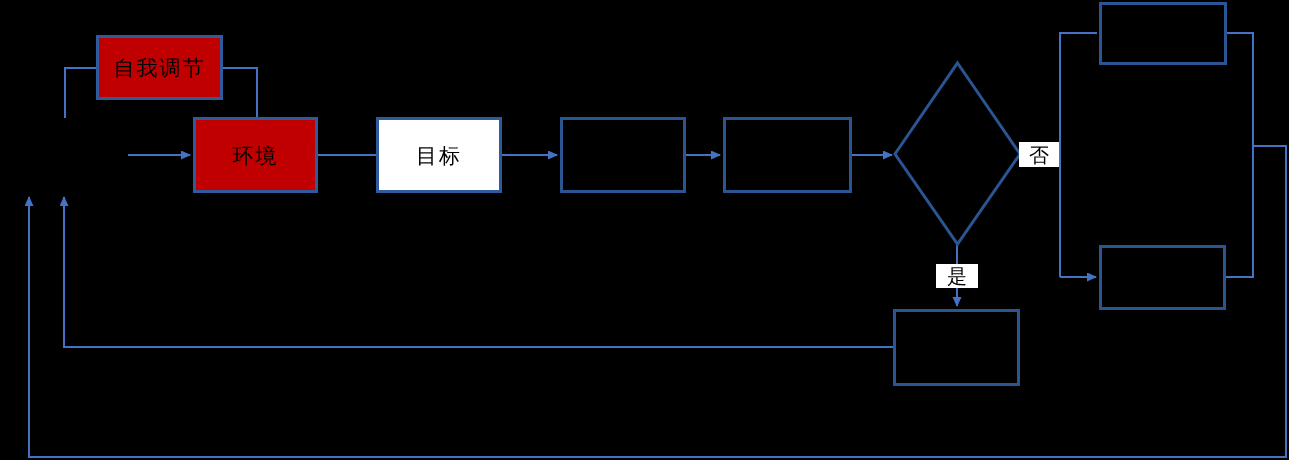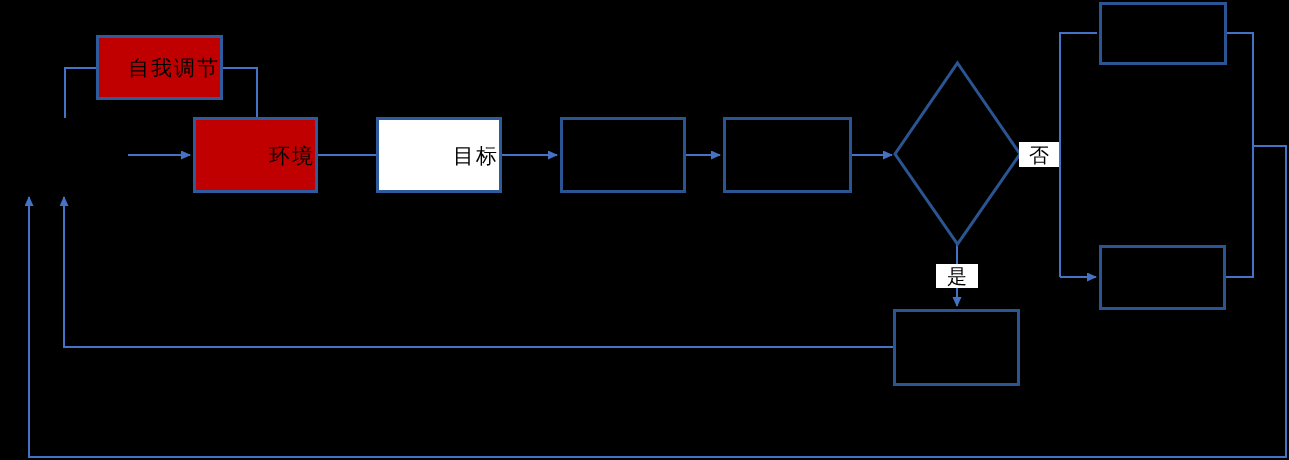--- a/index.html
+++ b/index.html
@@ -8,21 +8,21 @@
     background:var(--bg,#000);overflow:hidden;
     font-family:"Liberation Sans",sans-serif;
   }
   svg.wires{position:absolute;left:0;top:0;width:1289px;height:460px;}
   .wire{stroke:var(--line,#4472c4);stroke-width:2;fill:none;}
   .arrowhead{fill:var(--line,#4472c4);}
   .diamond-shape{stroke:var(--shape-border,#2b5592);stroke-width:3;fill:none;}
 
   .node{
     position:absolute;box-sizing:border-box;
-    display:flex;align-items:center;justify-content:flex-end;
+    display:flex;align-items:center;justify-content:center;
     color:var(--text,#000);font-size:21px;letter-spacing:2px;line-height:1;
   }
   .node.red{background:var(--red-fill,#c00000);border:3px solid var(--red-border,#2e5b9e);}
   .node.white{background:var(--white-fill,#ffffff);border:3px solid var(--red-border,#2e5b9e);}
   .node.empty{background:transparent;border:3px solid var(--shape-border,#2b5592);}
 
   
   .n-self-regulation{left:96px;top:35px;width:127px;height:65px;}
   .n-demand{left:1px;top:117px;width:126px;height:76px;}
   .n-environment{left:193px;top:117px;width:125px;height:76px;}

